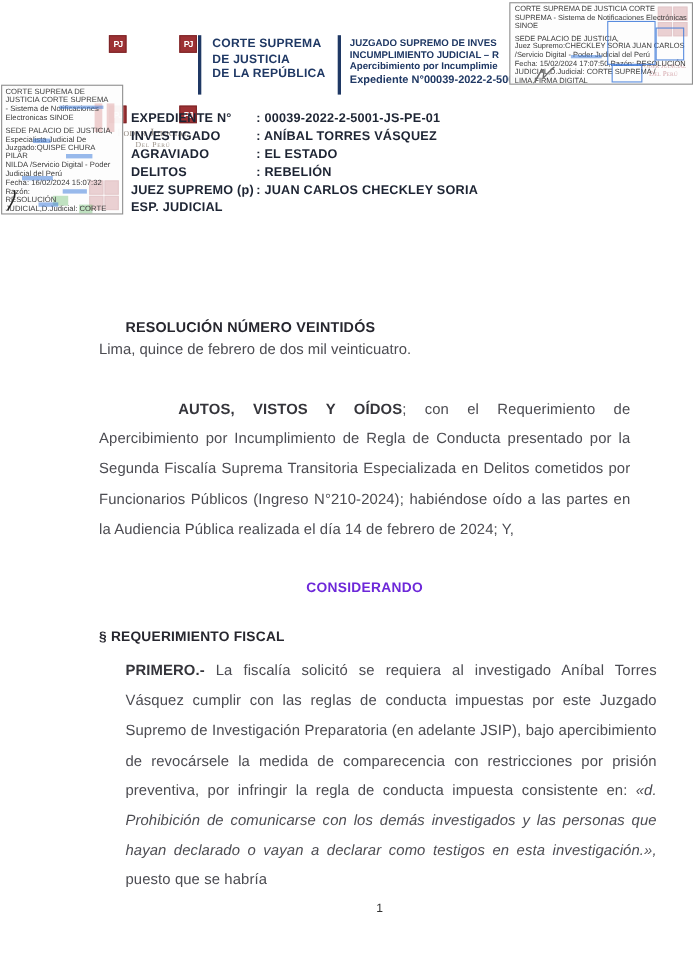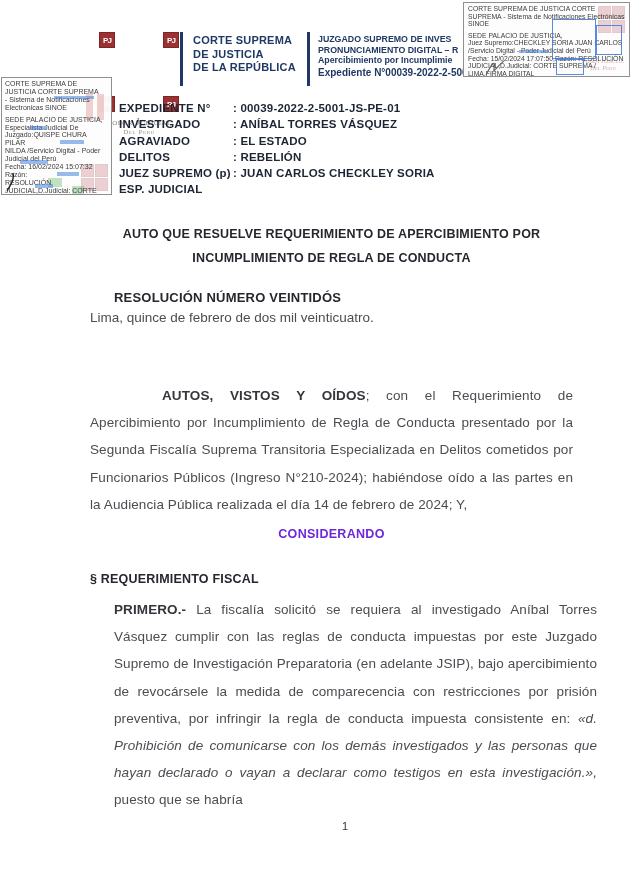--- a/index.html
+++ b/index.html
@@ -24,21 +24,21 @@
   .case{position:absolute;left:119px;top:100px;color:#1D2433;font-weight:bold;font-size:11.5px;letter-spacing:.2px;}
   .case-row{display:flex;line-height:16.3px;}
   .cd-label{width:114px;}
   .cd-value{white-space:nowrap;}
   
   .doc-col{position:absolute;left:90px;width:483px;}
   .title{top:222px;text-align:center;font-weight:bold;font-size:12.5px;line-height:24px;color:#26262E;letter-spacing:.2px;}
   .resolution{top:290px;font-weight:bold;font-size:13px;color:#26262E;letter-spacing:.2px;padding-left:24px;}
   .dateline{top:310px;font-size:13.5px;color:#4C4C52;}
   .para{text-align:justify;font-size:13.5px;line-height:27.2px;color:#4C4C52;letter-spacing:.1px;}
-  .para1{top:358px;text-indent:72px;margin-top:24px;}
+  .para1{top:358px;text-indent:72px;}
   .blead{font-weight:bold;color:#35353B;}
   .considerando{top:527px;text-align:center;font-weight:bold;font-size:12.5px;color:#6d28d9;letter-spacing:.3px;}
   .section-head{top:572px;font-weight:bold;font-size:12.5px;color:#26262E;letter-spacing:.2px;}
   .primero{top:596px;margin-left:24px;}
   .qitalic{font-style:italic;}
   .pagenum{position:absolute;left:60px;width:570px;top:820px;text-align:center;font-size:11px;color:#333;}
   
   .stamp{position:absolute;background:rgba(253,253,253,.97);border:1px solid #8f8f8f;z-index:6;color:#3b3b3b;box-sizing:border-box;overflow:hidden;}
   .stamp-left{left:1px;top:77px;width:111px;height:118px;padding:2px 3px;font-size:7px;line-height:7.9px;}
   .stamp-right{left:463px;top:2px;width:167px;height:75px;padding:2px 4px;font-size:6.8px;line-height:7.6px;}
@@ -72,21 +72,21 @@
     </div>
     <div class="vbar"></div>
     <div class="court">
       <div>CORTE SUPREMA</div>
       <div>DE JUSTICIA</div>
       <div>DE LA REPÚBLICA</div>
     </div>
     <div class="vbar"></div>
     <div class="office">
       <div class="office-line">JUZGADO SUPREMO DE INVES</div>
-      <div class="office-line">PRONUNCIAMIENTO DIGITAL – R</div>
+      <div class="office-line">INCUMPLIMIENTO JUDICIAL – R</div>
       <div class="office-line">Apercibimiento por Incumplimie</div>
       <div class="office-exp">Expediente N°00039-2022-2-5001-JS-PE-01</div>
     </div>
   </div>
 
   <div class="stamp stamp-right">
     <div class="artifact pink-tile-grid" style="right:4px;top:3px;">
       <span class="pink-tile"></span>
         <span class="pink-tile"></span>
         <span class="pink-tile"></span>
@@ -168,24 +168,20 @@
     </div>
     <div class="case-row">
       <span class="cd-label">JUEZ SUPREMO (p)</span>
       <span class="cd-value">: JUAN CARLOS CHECKLEY SORIA</span>
     </div>
     <div class="case-row">
       <span class="cd-label">ESP. JUDICIAL</span>
     </div>
   </div>
 
-  <div class="doc-col title">
-    <div>AUTO QUE RESUELVE REQUERIMIENTO DE APERCIBIMIENTO POR</div>
-    <div>INCUMPLIMIENTO DE REGLA DE CONDUCTA</div>
-  </div>
 
   <div class="doc-col resolution">RESOLUCIÓN NÚMERO VEINTIDÓS</div>
 
   <div class="doc-col dateline">Lima, quince de febrero de dos mil veinticuatro.</div>
 
   <div class="doc-col para para1">
     <span class="blead">AUTOS, VISTOS Y OÍDOS</span><span>; con el Requerimiento de Apercibimiento por Incumplimiento de Regla de Conducta presentado por la Segunda Fiscalía Suprema Transitoria Especializada en Delitos cometidos por Funcionarios Públicos (Ingreso N°210-2024); habiéndose oído a las partes en la Audiencia Pública realizada el día 14 de febrero de 2024; Y,</span>
   </div>
 
   <div class="doc-col considerando">CONSIDERANDO</div>

